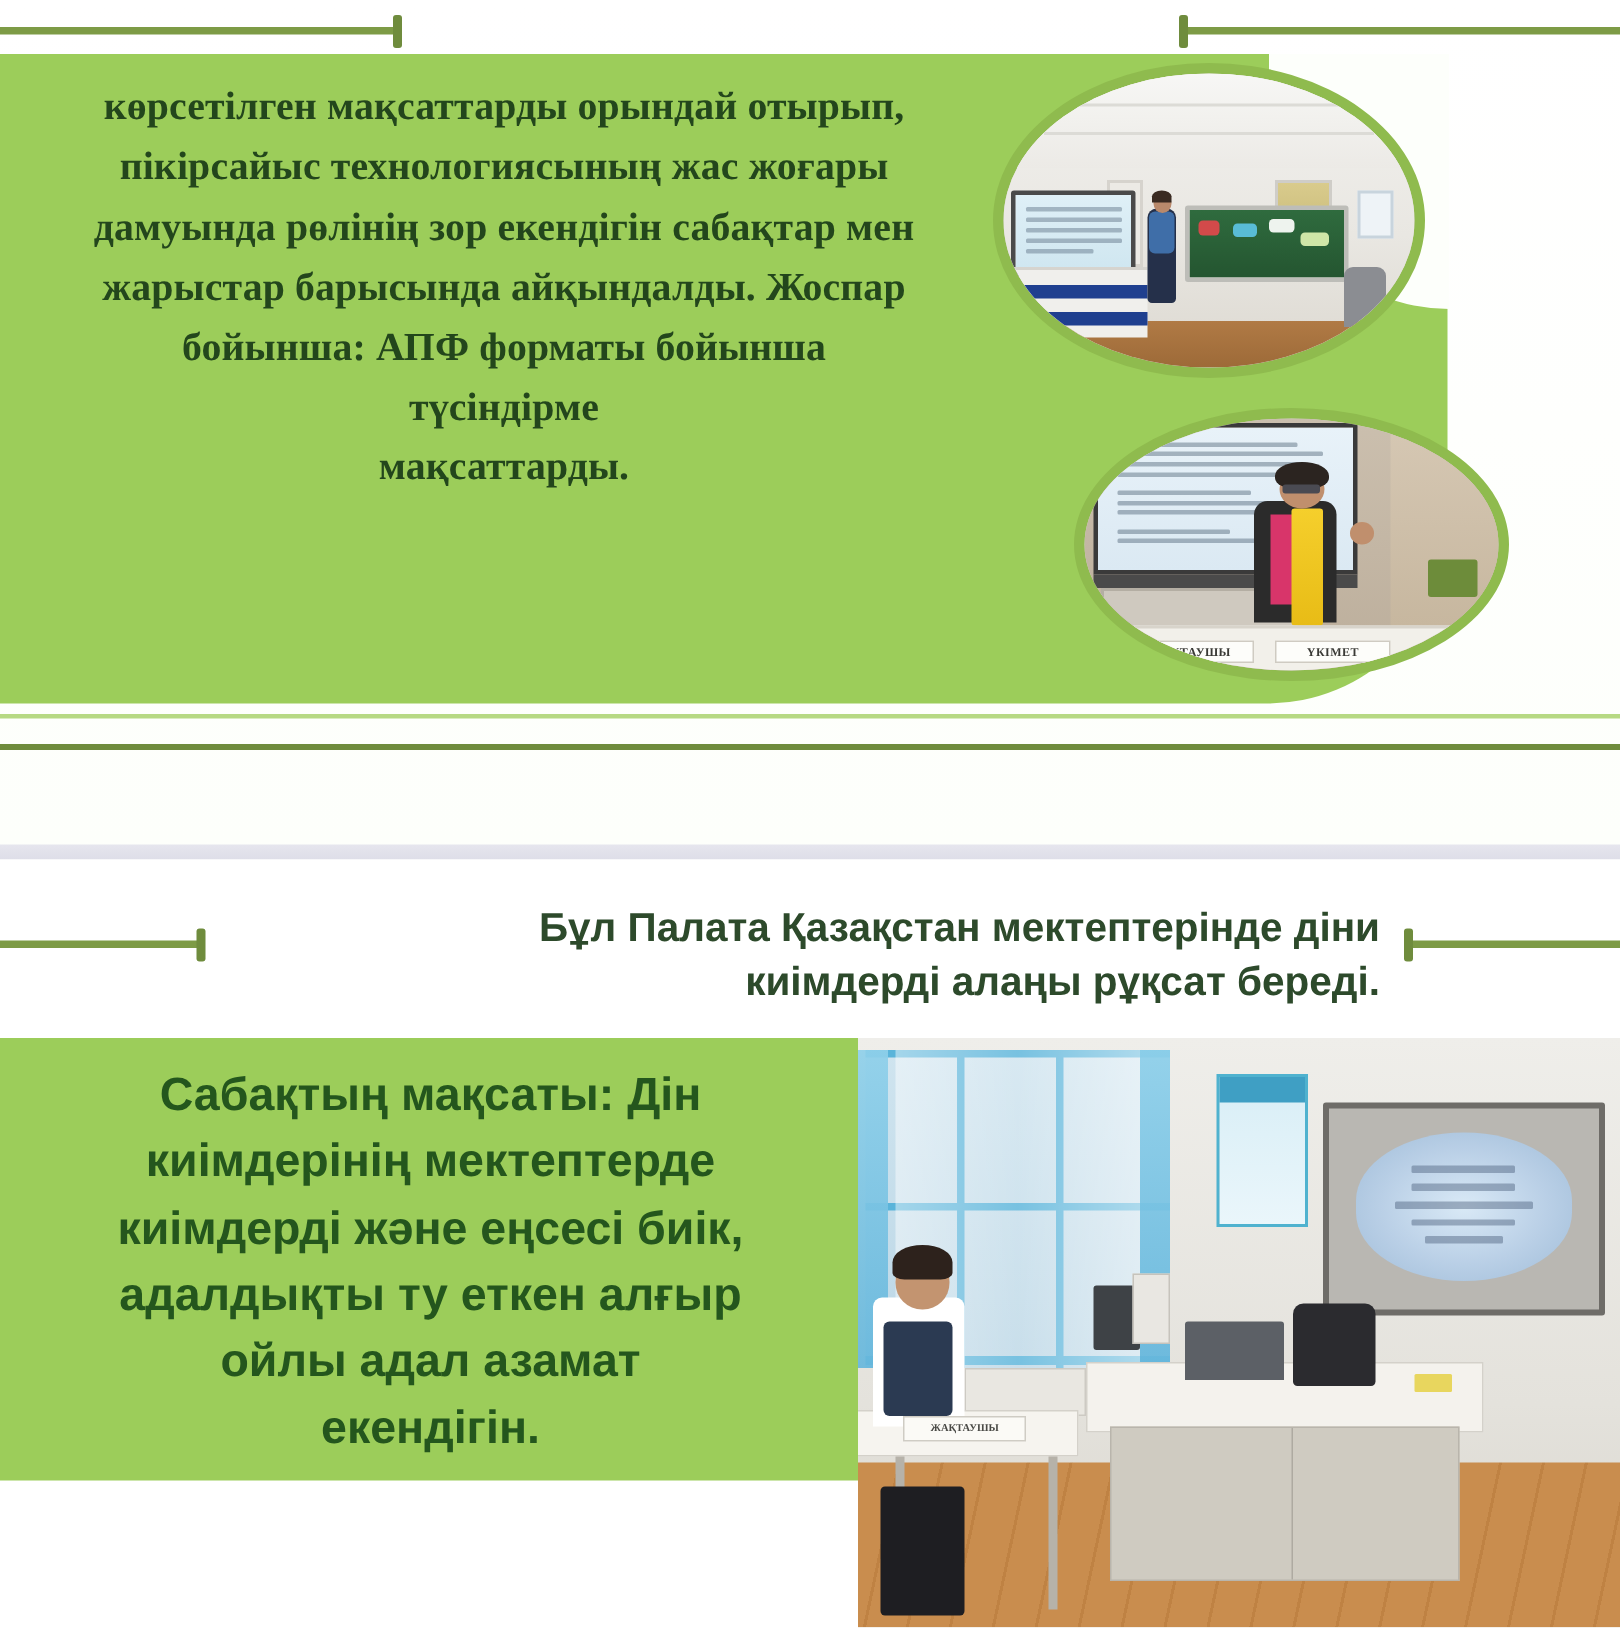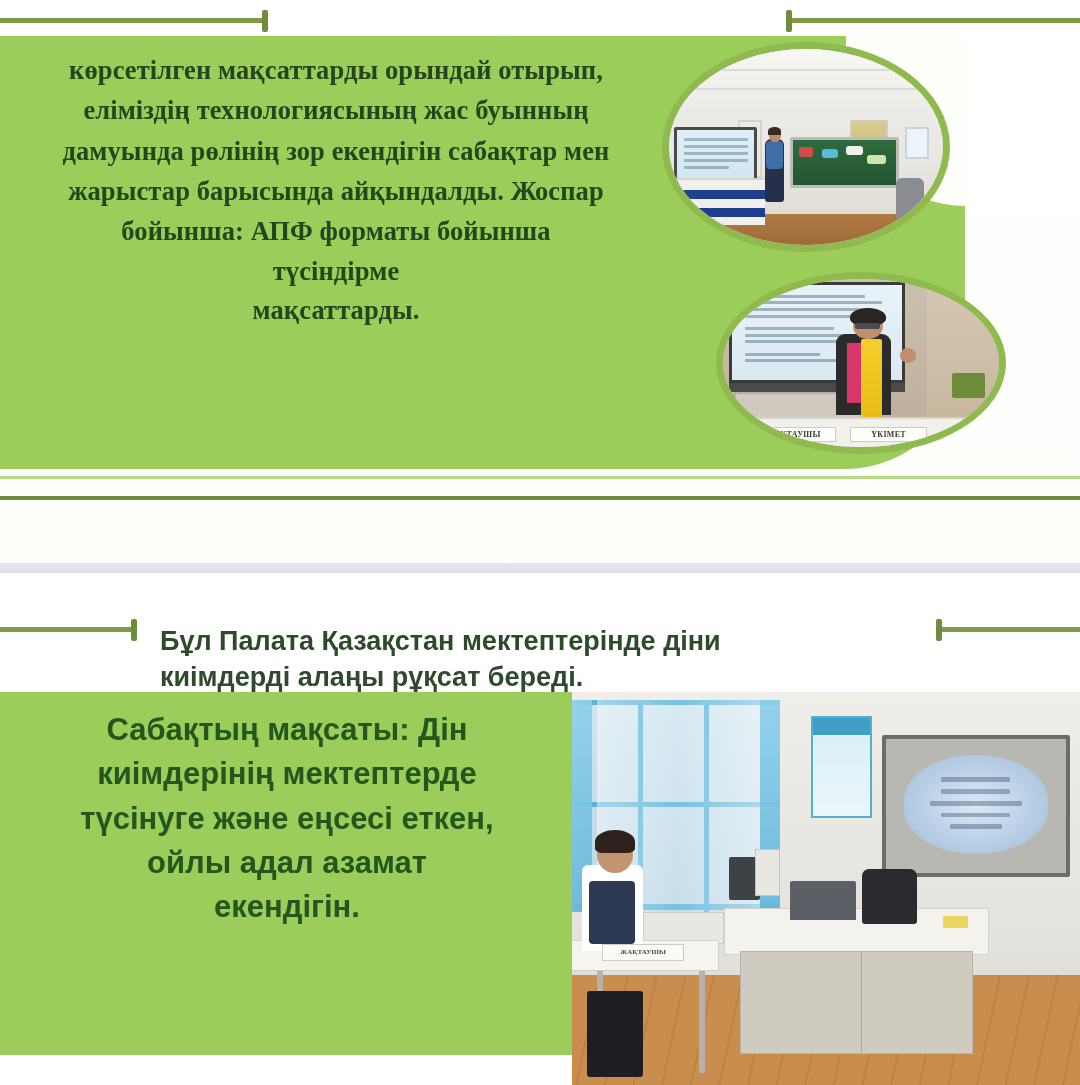--- a/index.html
+++ b/index.html
@@ -134,27 +134,27 @@
   
   .slide2 { position:absolute; left:0; top:573px; width:1080px; height:512px;
             background:#ffffff; overflow:hidden; }
 
   .s2-rule-l { left:-6px; top:54px; width:140px; }
   .s2-cap-l  { left:131px; top:46px; }
   .s2-rule-r { left:940px; top:54px; width:146px; }
   .s2-cap-r  { left:936px; top:46px; }
 
   .s2-heading{
-    position:absolute; left:160px; top:50px; width:760px;
-    text-align:left; font-size:27px; font-weight:bold; line-height:1.35;
+    position:absolute; left:160px; top:27px; width:760px;
+    text-align:right; font-size:27px; font-weight:bold; line-height:1.35;
     color:#2d4a2b; font-family:"Liberation Sans", sans-serif;
   }
 
   .green-panel2{
-    position:absolute; left:0; top:119px; width:572px; height:363px;
+    position:absolute; left:0; top:119px; width:572px; height:295px;
     background:#9ccd5a;
   }
   .s2-text{
     position:absolute; left:14px; top:16px; width:546px;
     text-align:center; font-size:31px; font-weight:bold; line-height:1.43;
     color:#24561d; font-family:"Liberation Sans", sans-serif;
   }
 
   .photo2{
     position:absolute; left:572px; top:119px; width:508px; height:393px;
@@ -226,21 +226,21 @@
 
     <div class="rule s1-rule-l"></div>
     <div class="rule-cap s1-cap-l"></div>
     <div class="rule s1-rule-r"></div>
     <div class="rule-cap s1-cap-r"></div>
 
     <div class="green-panel1"></div>
 
     <div class="s1-text">
       <div>көрсетілген мақсаттарды орындай отырып,</div>
-      <div>еліміздің технологиясының жас буынның</div>
+      <div>пікірсайыс технологиясының жас жоғары</div>
       <div>дамуында рөлінің зор екендігін сабақтар мен</div>
       <div>жарыстар барысында айқындалды. Жоспар</div>
       <div>бойынша: АПФ форматы бойынша</div>
       <div>түсіндірме</div>
       <div class="tight">мақсаттарды.</div>
     </div>
 
     <div class="circ circ-a">
       <div class="ph">
         <div class="pa-wallback"></div>
@@ -321,21 +321,22 @@
 
     <div class="s2-heading">
       <div>Бұл Палата Қазақстан мектептерінде діни</div>
       <div>киімдерді алаңы рұқсат береді.</div>
     </div>
 
     <div class="green-panel2">
       <div class="s2-text">
         <div>Сабақтың мақсаты:  Дін</div>
         <div>киімдерінің мектептерде</div>
-        <div>түсінуге және еңсесі еткен,</div>
+        <div>киімдерді және еңсесі биік,</div>
+        <div>адалдықты ту еткен алғыр</div>
         <div>ойлы адал азамат</div>
         <div>екендігін.</div>
       </div>
     </div>
 
     <div class="photo2">
       <div class="p2-wall"></div>
       <div class="p2-win"></div>
       <div class="p2-frame" style="left:1%;top:2%;width:40%;height:5px;"></div>
       <div class="p2-frame" style="left:1%;top:28%;width:40%;height:5px;"></div>

